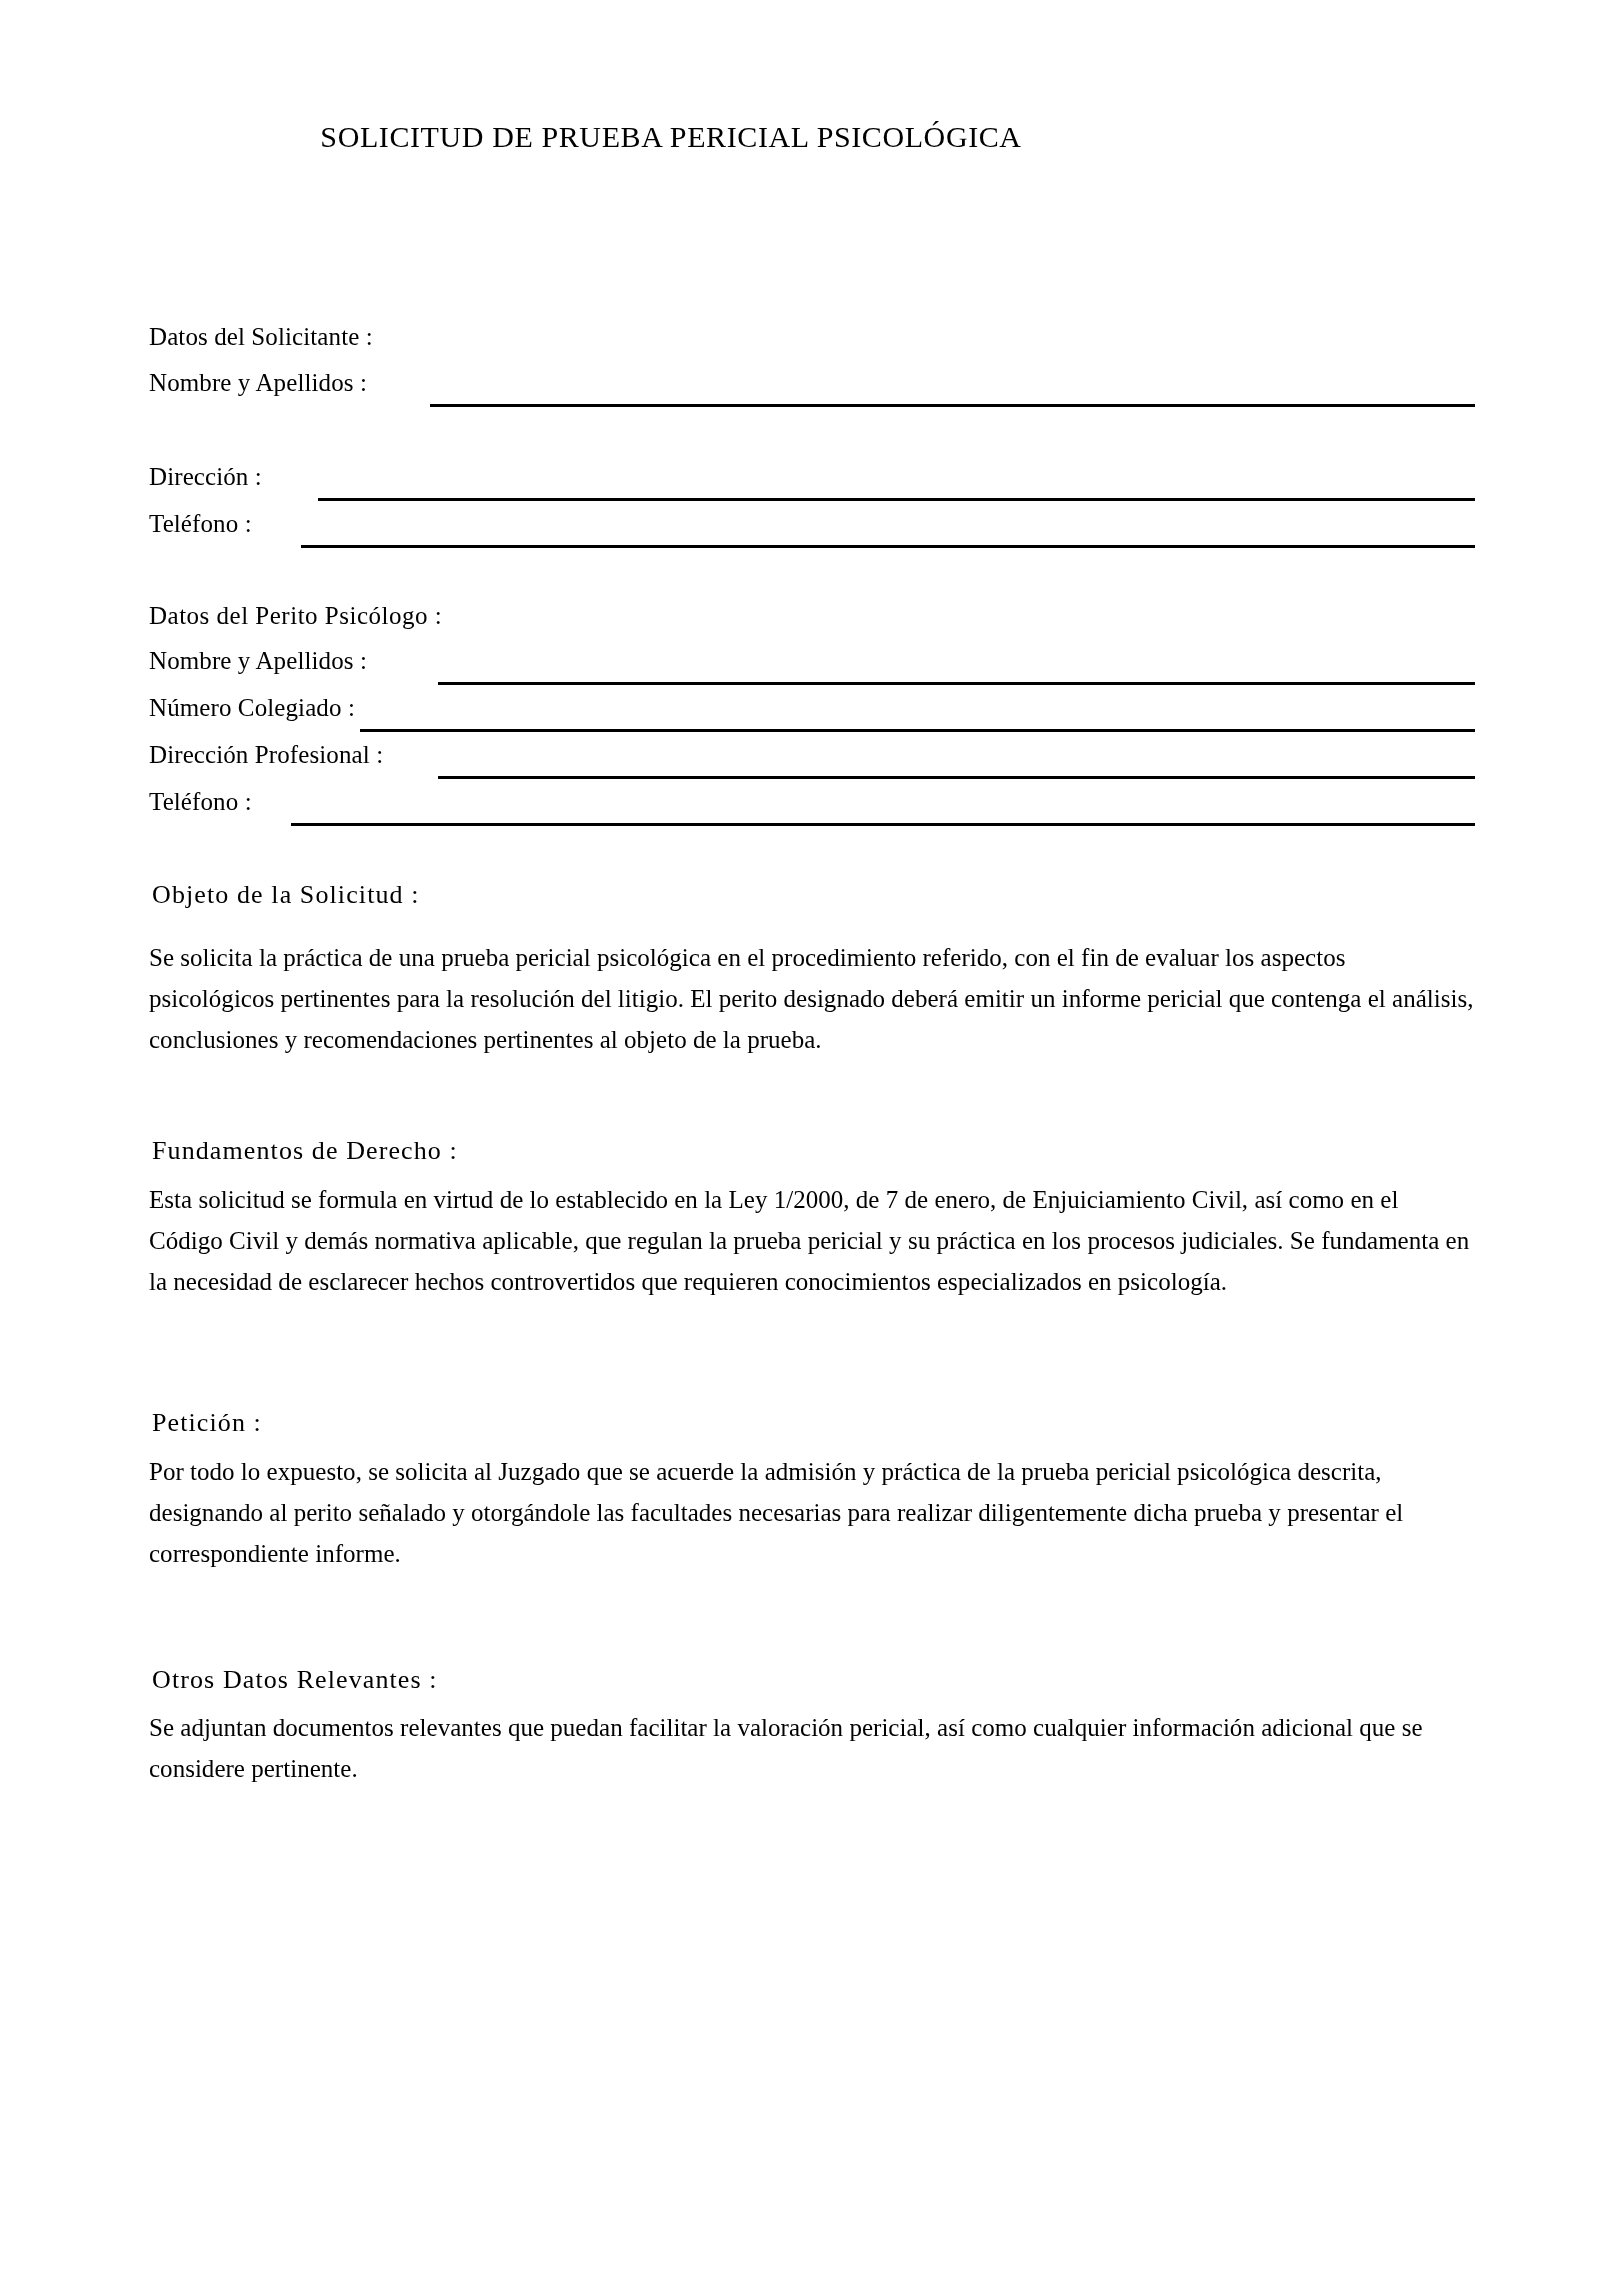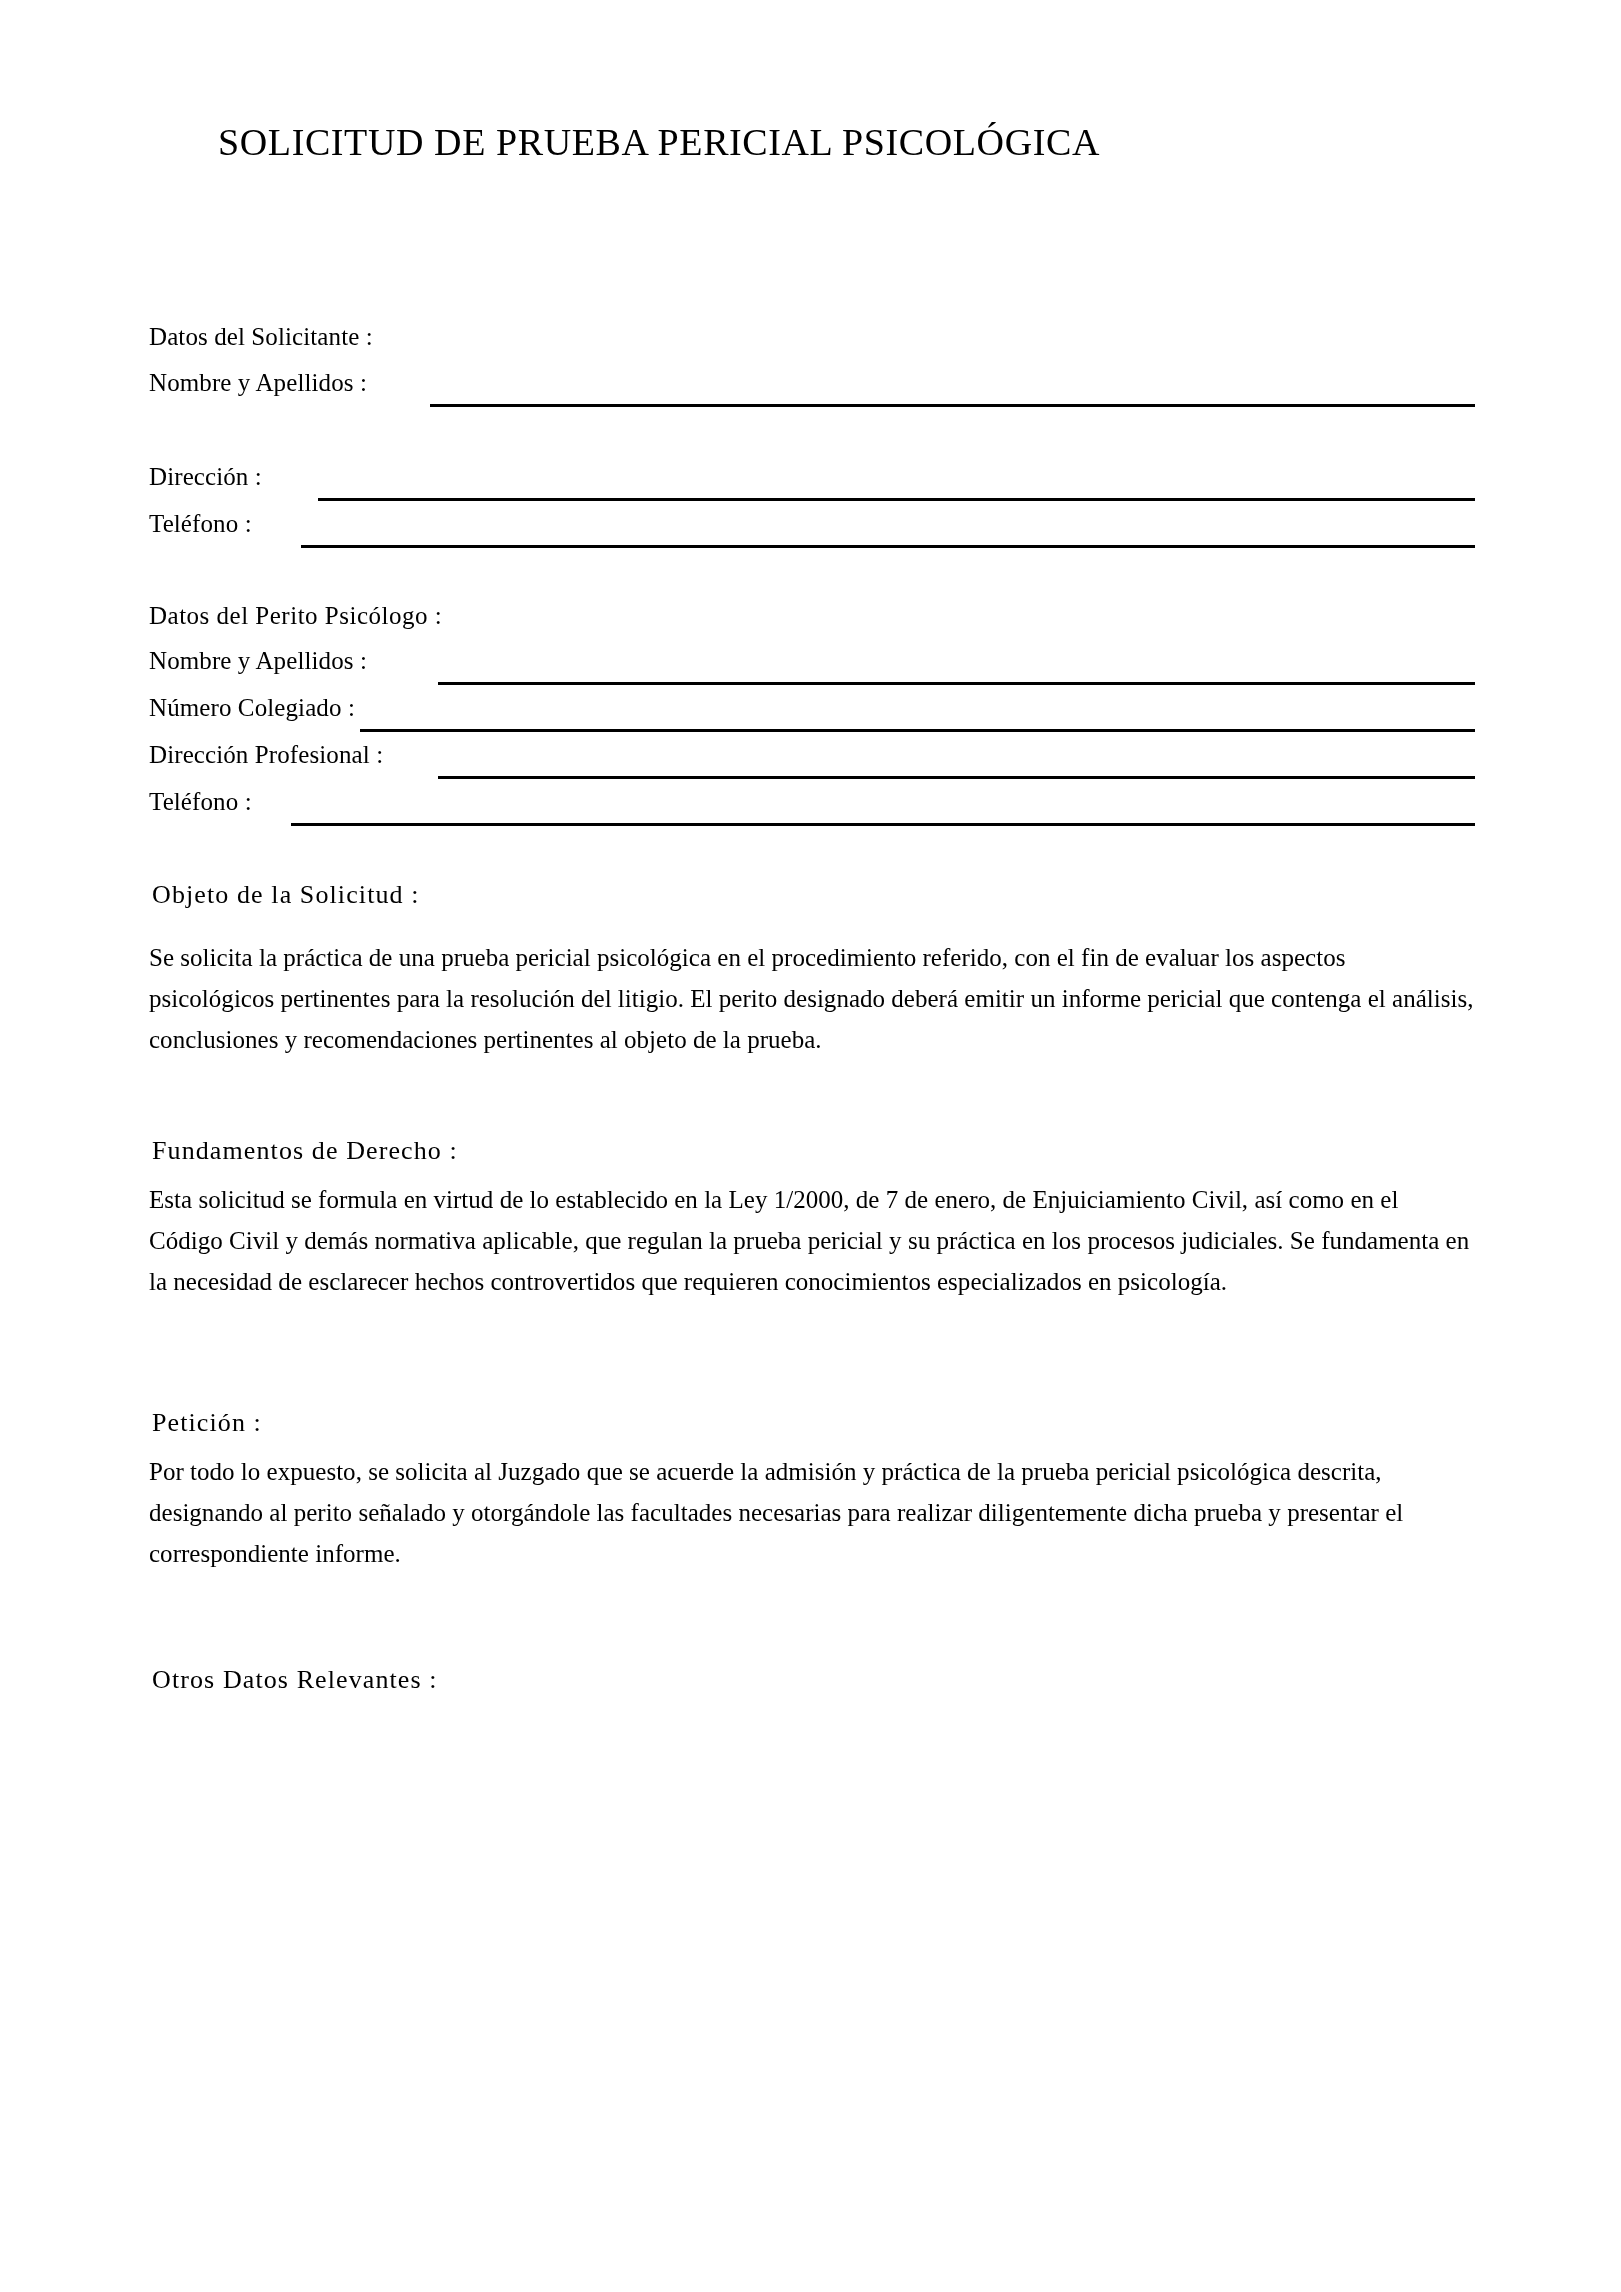--- a/index.html
+++ b/index.html
@@ -13,25 +13,25 @@
   }
   .page {
     position: relative;
     width: 1621px;
     height: 2293px;
     background: #ffffff;
     overflow: hidden;
   }
   .doc-title {
     position: absolute;
-    left: 4px;
+    left: 16px;
     top: 120px;
     width: 1310px;
     text-align: center;
-    font-size: 38px;
+    font-size: 30px;
     letter-spacing: 0.6px;
     white-space: nowrap;
   }
 
   
   .field-row {
     position: absolute;
     left: 149px;
     width: 1326px;
     height: 45px;
@@ -130,15 +130,16 @@
   <div class="section-head" style="top:880px;">Objeto de la Solicitud :</div>
   <div class="section-body" style="top:921px;margin-top:16px;">Se solicita la práctica de una prueba pericial psicológica en el procedimiento referido, con el fin de evaluar los aspectos psicológicos pertinentes para la resolución del litigio. El perito designado deberá emitir un informe pericial que contenga el análisis, conclusiones y recomendaciones pertinentes al objeto de la prueba.</div>
 
   <div class="section-head" style="top:1136px;">Fundamentos de Derecho :</div>
   <div class="section-body" style="top:1179px;">Esta solicitud se formula en virtud de lo establecido en la Ley 1/2000, de 7 de enero, de Enjuiciamiento Civil, así como en el Código Civil y demás normativa aplicable, que regulan la prueba pericial y su práctica en los procesos judiciales. Se fundamenta en la necesidad de esclarecer hechos controvertidos que requieren conocimientos especializados en psicología.</div>
 
   <div class="section-head" style="top:1408px;">Petición :</div>
   <div class="section-body" style="top:1451px;">Por todo lo expuesto, se solicita al Juzgado que se acuerde la admisión y práctica de la prueba pericial psicológica descrita, designando al perito señalado y otorgándole las facultades necesarias para realizar diligentemente dicha prueba y presentar el correspondiente informe.</div>
 
   <div class="section-head" style="top:1665px;">Otros Datos Relevantes :</div>
+  <div class="section-body" style="top:1707px;">Se adjuntan documentos relevantes que puedan facilitar la valoración pericial, así como cualquier información adicional que se considere pertinente.</div>
 
 </div>
 
 
 </body></html>

